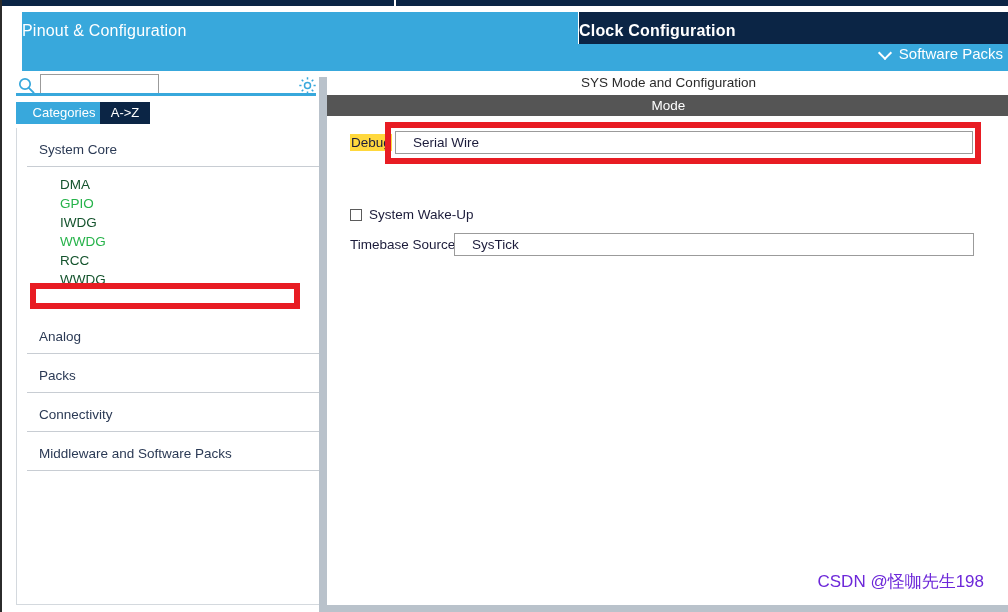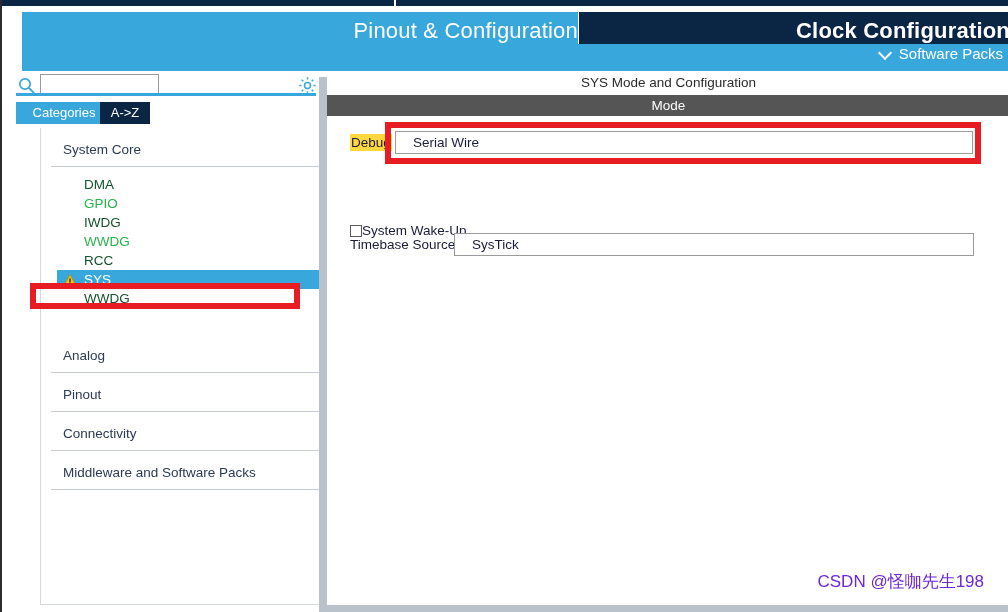--- a/index.html
+++ b/index.html
@@ -43,22 +43,22 @@
     position: absolute;
     left: 0; top: 6px;
     width: 1008px; height: 44px;
     background: #ffffff;
   }
   .tab {
     position: absolute;
     top: 6px;
     height: 38px;
     line-height: 38px;
-    text-align: right;
-    font-size: 22px;
+    text-align: left;
+    font-size: 16px;
     color: #ffffff;
     letter-spacing: .2px;
     box-sizing: border-box;
     cursor: pointer;
     user-select: none;
   }
   .tab-pinout {
     left: 20px;
     width: 556px;
     background: #38a8dc;
@@ -186,21 +186,20 @@
   .tree {
     position: absolute;
     left: 12px; top: 57px;
     width: 327px;
     height: 477px;
     box-sizing: border-box;
     border: 1px solid #d4d9de;
     border-top: none;
     background: #ffffff;
     overflow: hidden;
-    margin-left: 24px;
   }
 
   .group-header {
     position: relative;
     margin: 0 10px;
     padding: 14px 0 9px 12px;
     font-size: 13.5px;
     color: #2b3a55;
     border-bottom: 1px solid #c8cdd3;
     cursor: pointer;
@@ -331,24 +330,23 @@
   .combo-debug {
     left: 68px; top: 0;
     width: 578px; height: 23px;
   }
 
   .row-wake {
     position: absolute;
     left: 23px; top: 91px;
     display: flex;
     align-items: center;
-    gap: 0;
-    cursor: pointer;
-    user-select: none;
-    margin-top: 16px;
+    gap: 7px;
+    cursor: pointer;
+    user-select: none;
   }
   .cbox {
     width: 12px; height: 12px;
     box-sizing: border-box;
     border: 1px solid #5b5b5b;
     background: #ffffff;
   }
   .lbl-wake {
     font-size: 13.5px;
     color: #1b1b3a;
@@ -470,39 +468,29 @@
         </li>
         <li class="ip-item">
           <span>IWDG</span>
         </li>
         <li class="ip-item configured">
           <span>WWDG</span>
         </li>
         <li class="ip-item">
           <span>RCC</span>
         </li>
-        <li class="ip-item selected">
-          <span class="warn-icon">
-            <svg viewBox="0 0 14 13" width="14" height="13">
-              <path d="M7 0.6 L13.5 12.4 L0.5 12.4 Z" fill="#f5c518" stroke="#b88a00" stroke-width="0.8"></path>
-              <rect x="6.3" y="4.4" width="1.4" height="4.2" fill="#3a2d00"></rect>
-              <rect x="6.3" y="9.5" width="1.4" height="1.4" fill="#3a2d00"></rect>
-            </svg>
-          </span>
-          <span>SYS</span>
-        </li>
         <li class="ip-item">
           <span>WWDG</span>
         </li>
       </ul>
 
       <div class="spacer-analog"></div>
 
       <div class="group-header collapsed">Analog</div>
-      <div class="group-header collapsed">Pinout</div>
+      <div class="group-header collapsed">Packs</div>
       <div class="group-header collapsed">Connectivity</div>
       <div class="group-header collapsed">Middleware and Software Packs</div>
     </div>
   </div>
 
   <div class="splitter"></div>
   <div class="splitter-inner"></div>
 
   <div class="right-panel">
 

